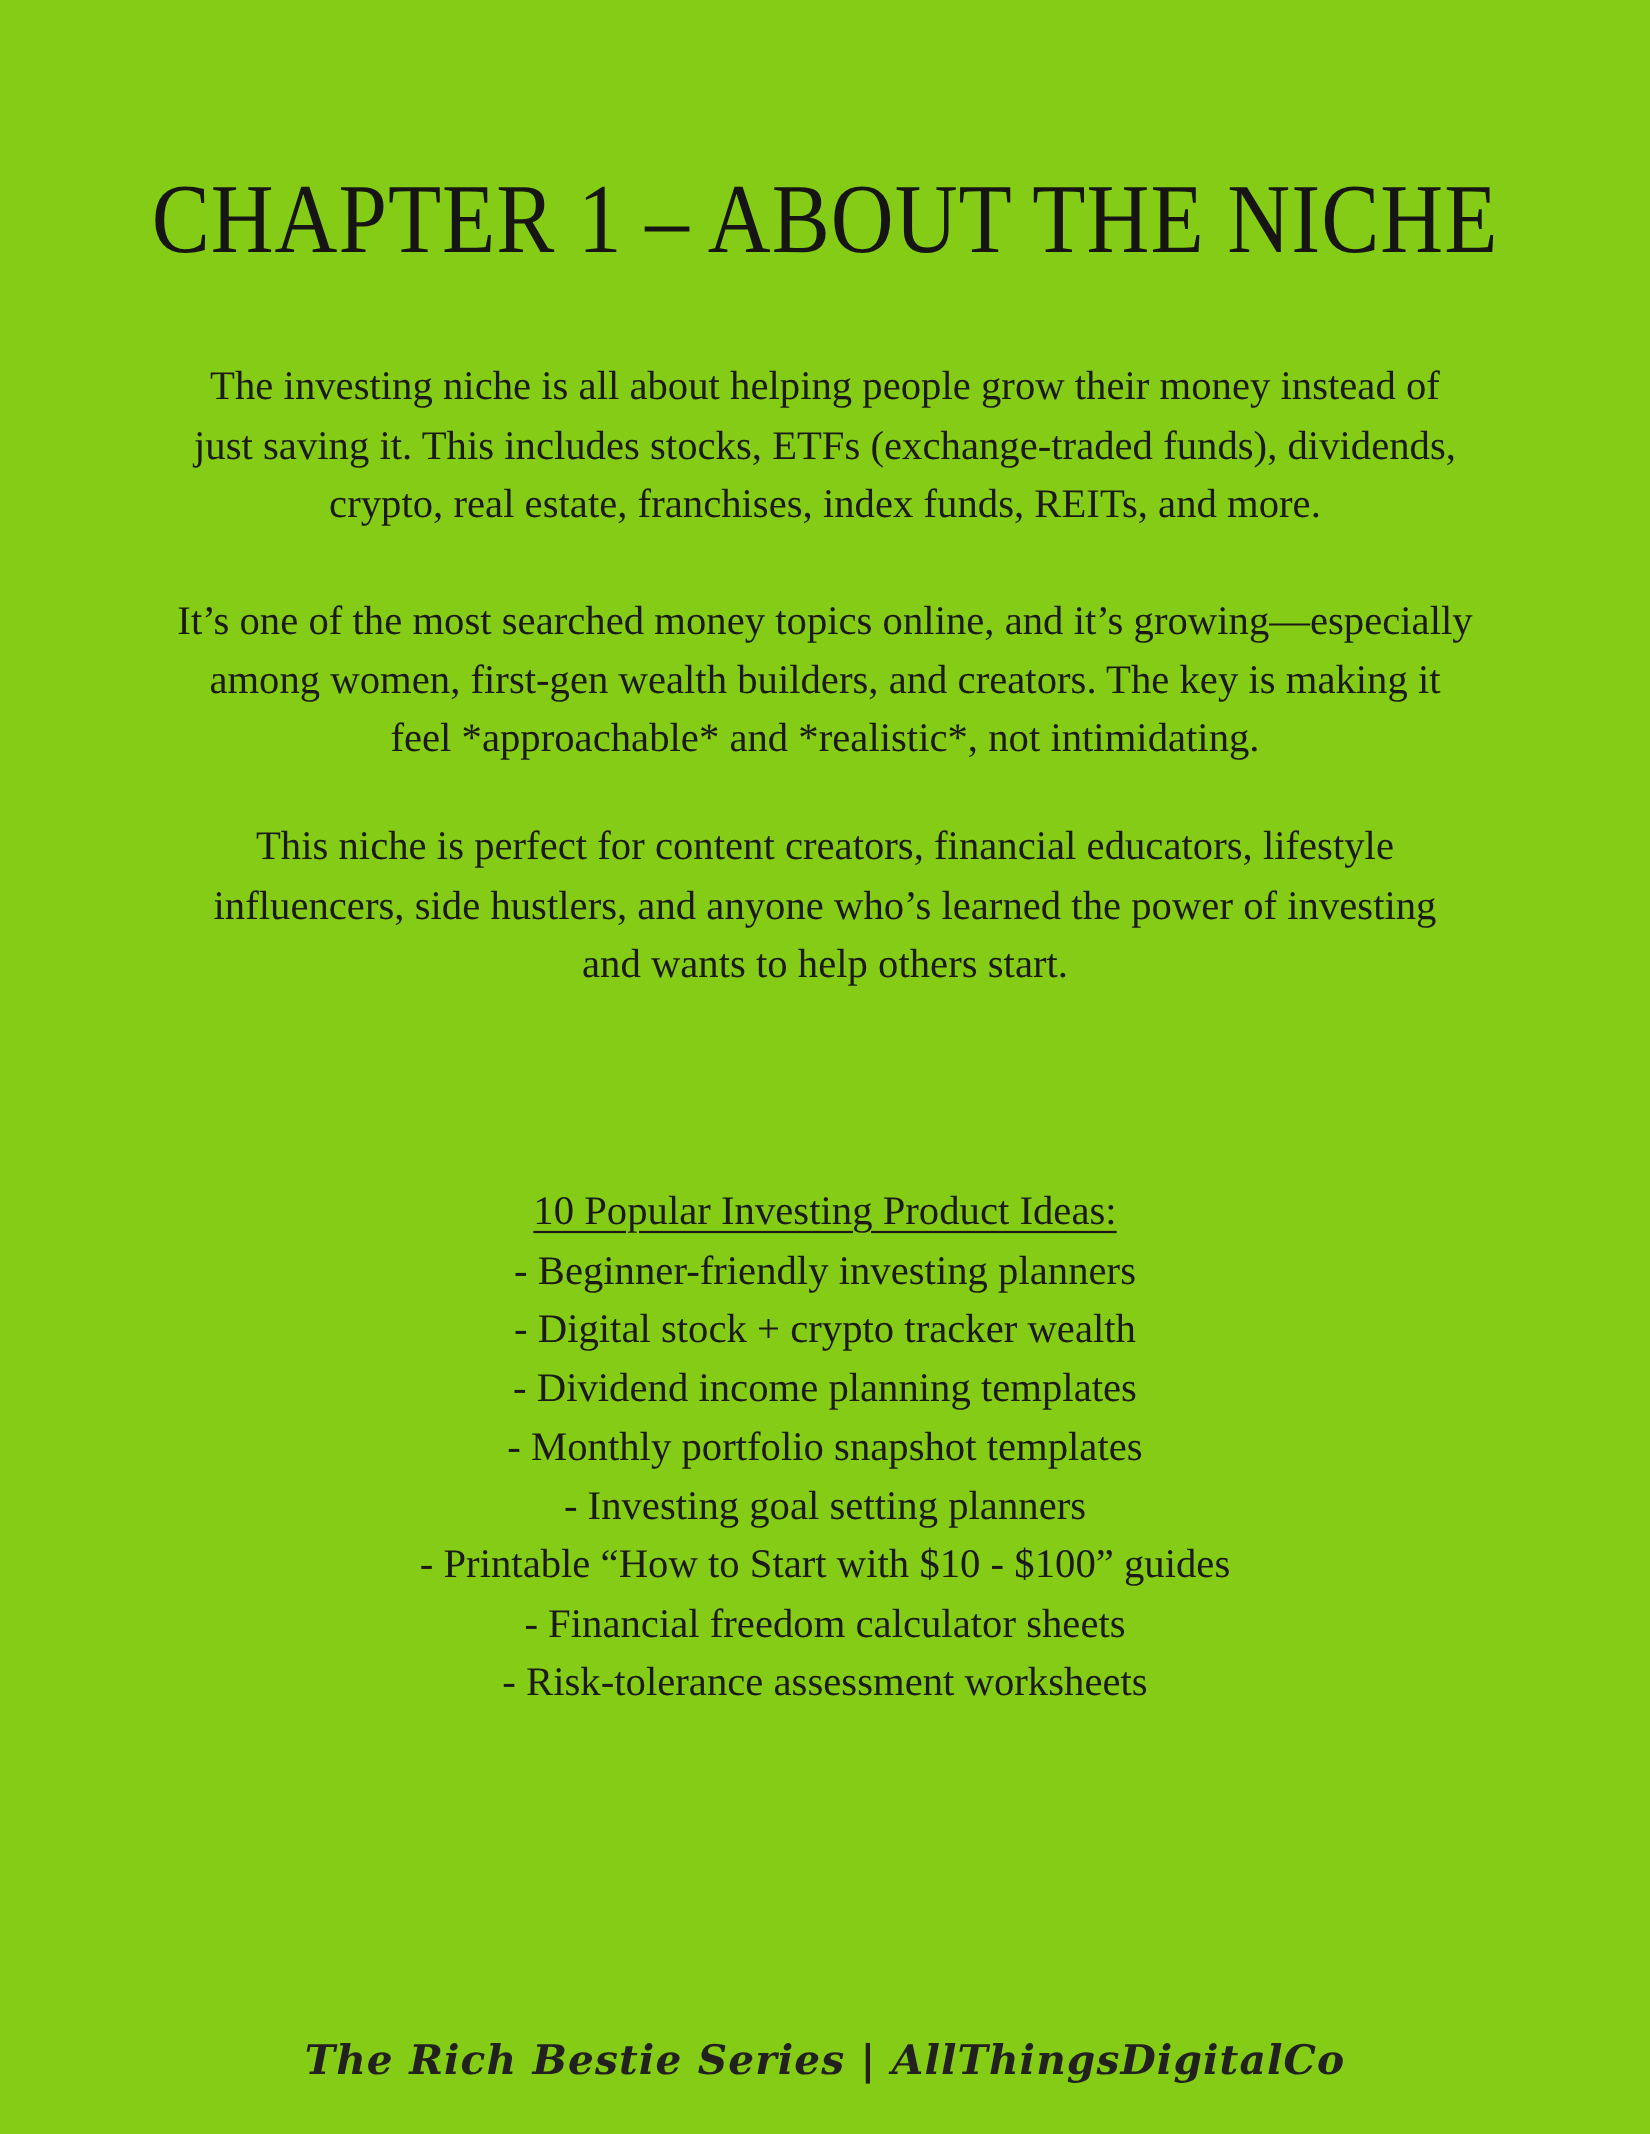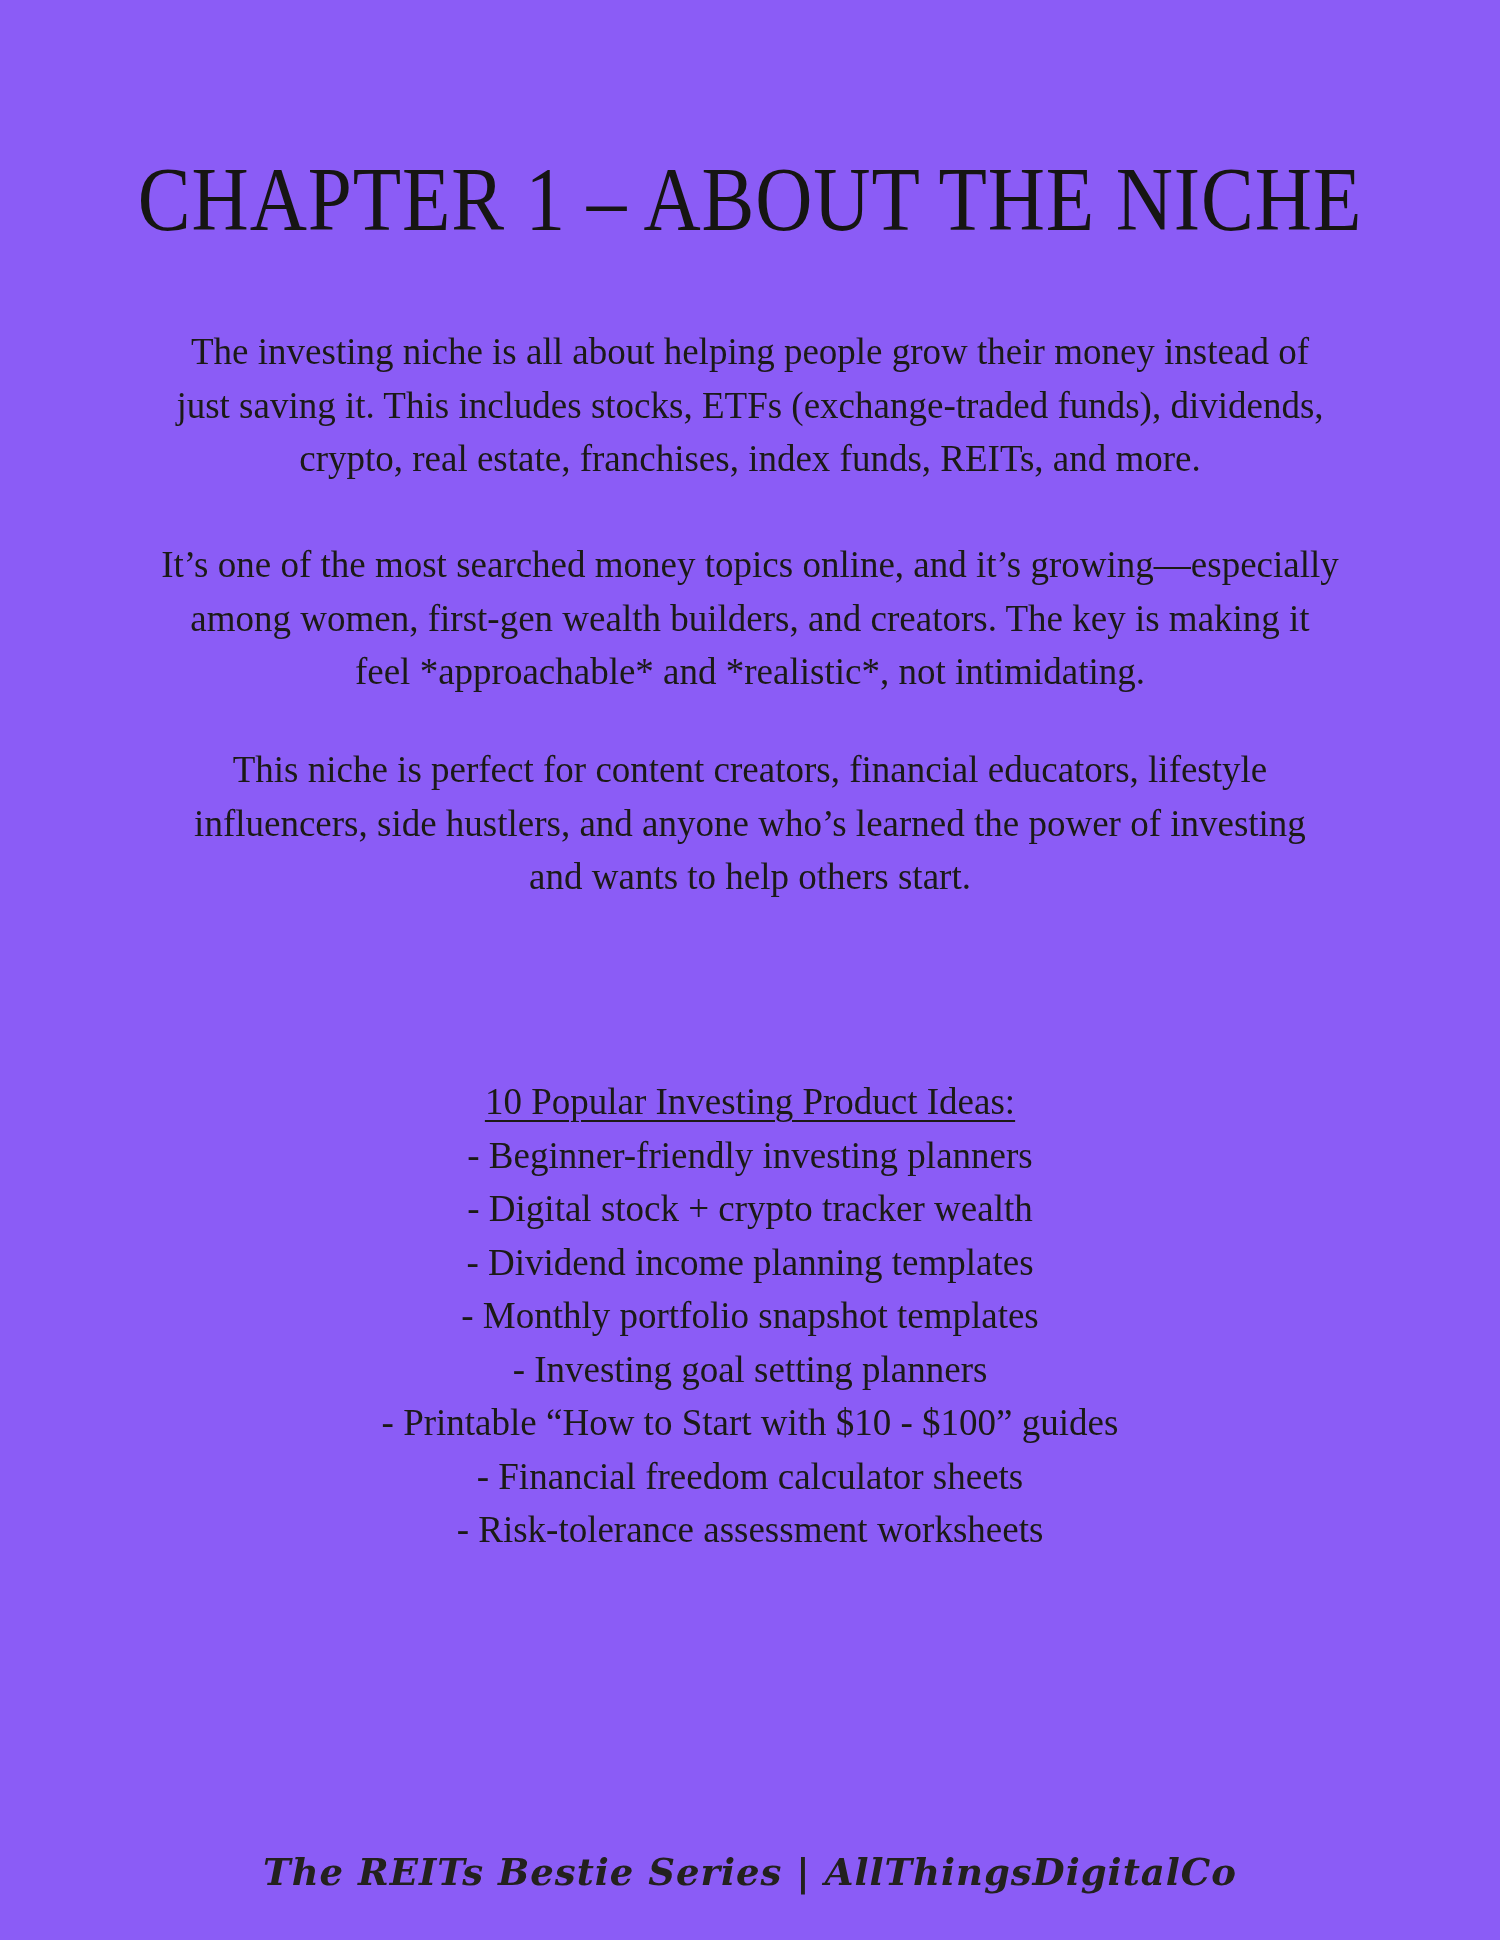--- a/index.html
+++ b/index.html
@@ -6,21 +6,21 @@
     margin: 0;
     padding: 0;
   }
   body {
     font-family: "Liberation Serif", serif;
   }
   .page {
     position: relative;
     width: 1500px;
     height: 1940px;
-    background: #8b5cf6;
+    background: #84cc16;
     color: #1b1a17;
     overflow: hidden;
   }
   .title {
     position: absolute;
     top: 150px;
     left: 0;
     width: 100%;
     text-align: center;
     font-size: 90px;
@@ -106,15 +106,15 @@
         <div>- Digital stock + crypto tracker wealth</div>
         <div>- Dividend income planning templates</div>
         <div>- Monthly portfolio snapshot templates</div>
         <div>- Investing goal setting planners</div>
         <div>- Printable “How to Start with $10 - $100” guides</div>
         <div>- Financial freedom calculator sheets</div>
         <div>- Risk-tolerance assessment worksheets</div>
       </div>
   </div>
 
-  <div class="footer">The REITs Bestie Series | AllThingsDigitalCo</div>
+  <div class="footer">The Rich Bestie Series | AllThingsDigitalCo</div>
 
 </div>
 
 </body></html>

